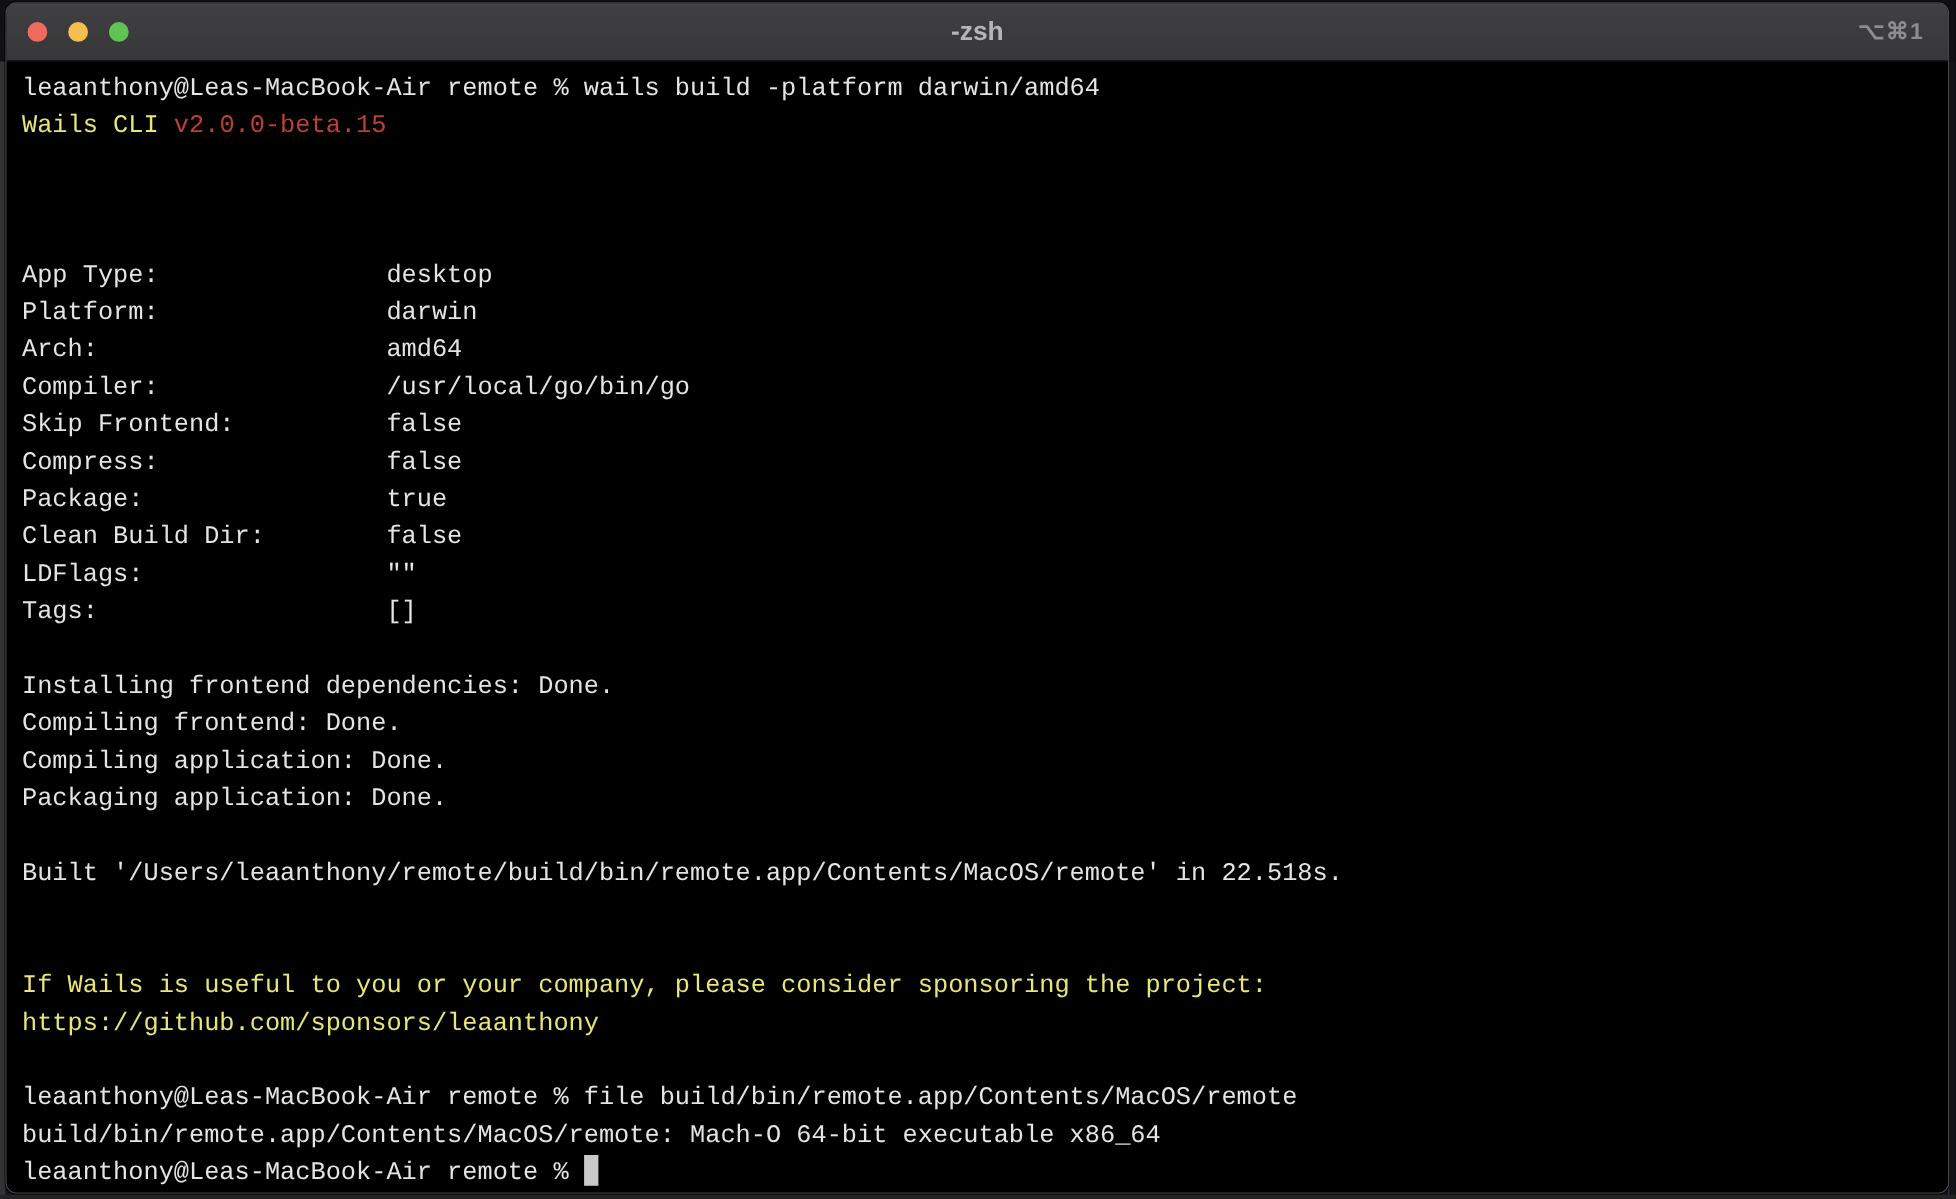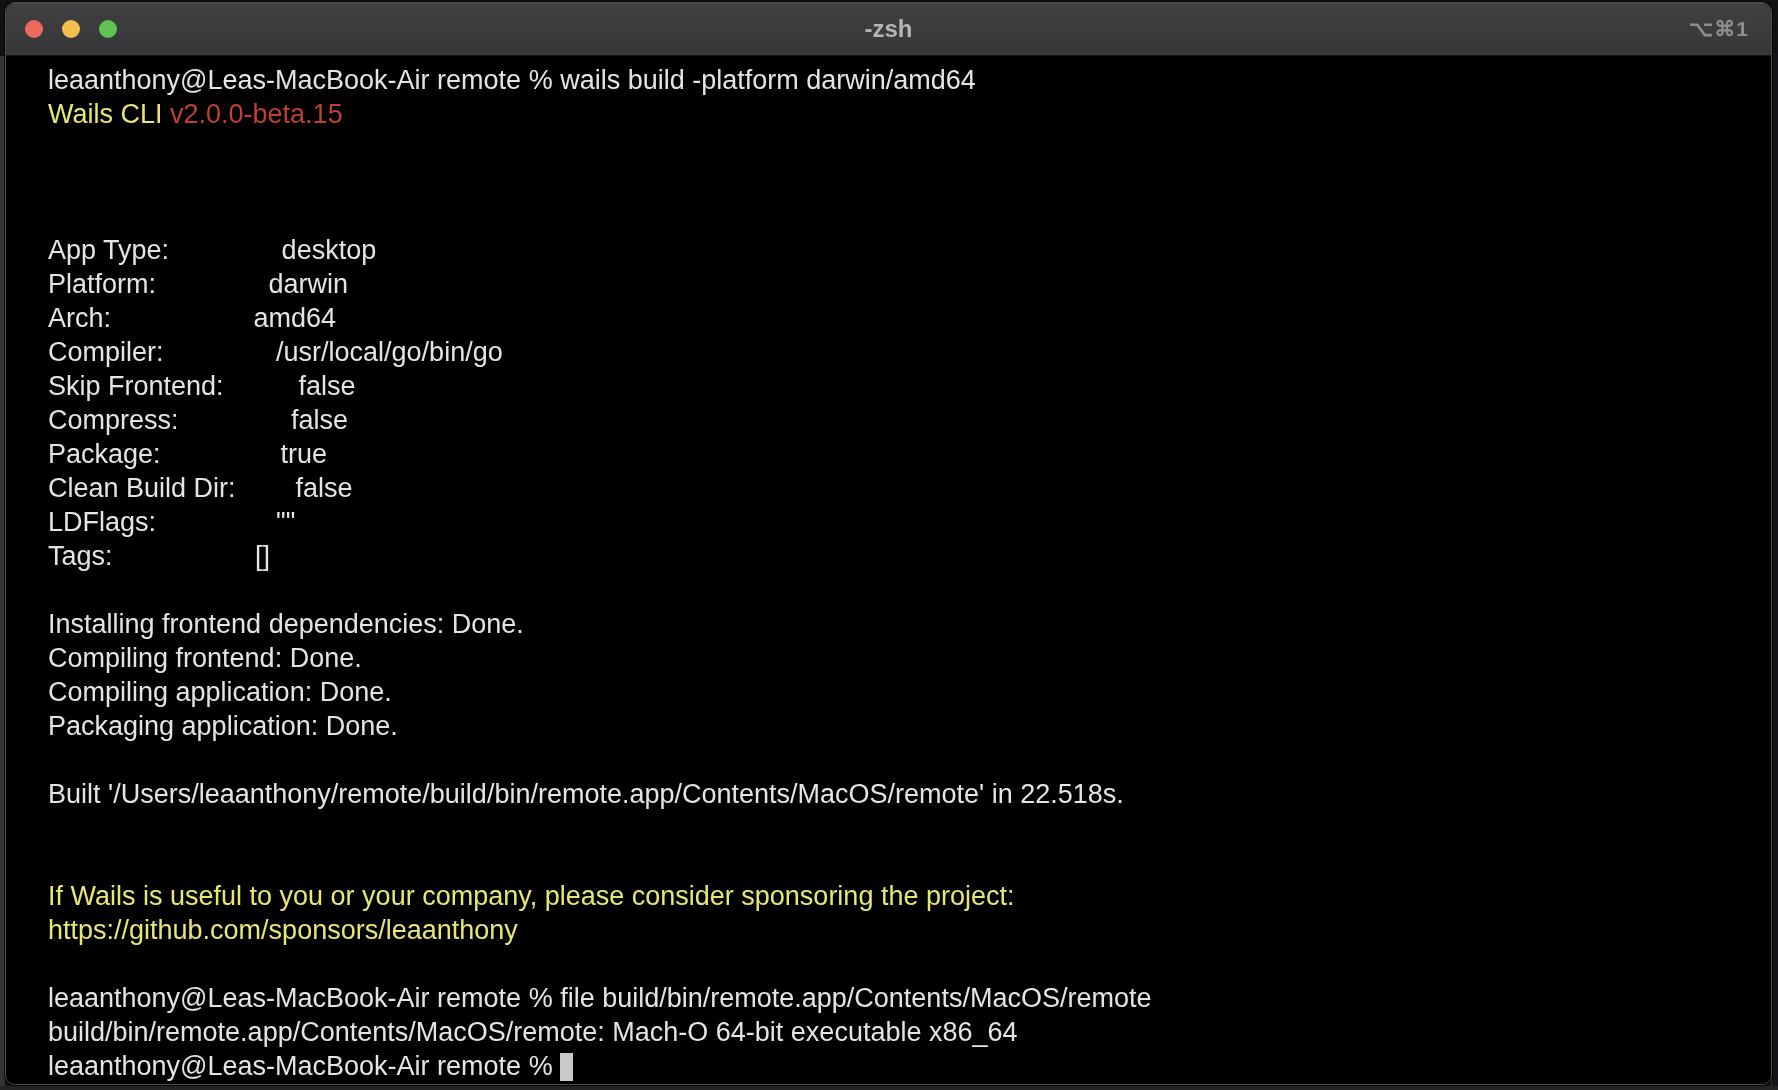--- a/index.html
+++ b/index.html
@@ -45,25 +45,24 @@
     position: absolute; right: 22px; top: 0; line-height: 52px;
     font-family: "Liberation Sans", sans-serif; font-weight: 600; font-size: 21px;
     color: #8d8d8f; letter-spacing: 1px;
   }
 
   
   .term {
     flex: 1 1 auto;
     background: #000;
     padding: 7px 0 0 14px;
-    font-family: Liberation Sans, sans-serif;
-    font-size: 27px; line-height: 34px;
+    font-family: Liberation Mono, monospace;
+    font-size: 23px; line-height: 34px;
     white-space: pre;
     overflow: hidden;
-    margin-left: 28px;
   }
   .line { min-height: 34px; }
   .cursor {
     display: inline-block;
     width: 13px; height: 28px;
     vertical-align: -6px;
   }
 </style>
 </head>
 <body>

